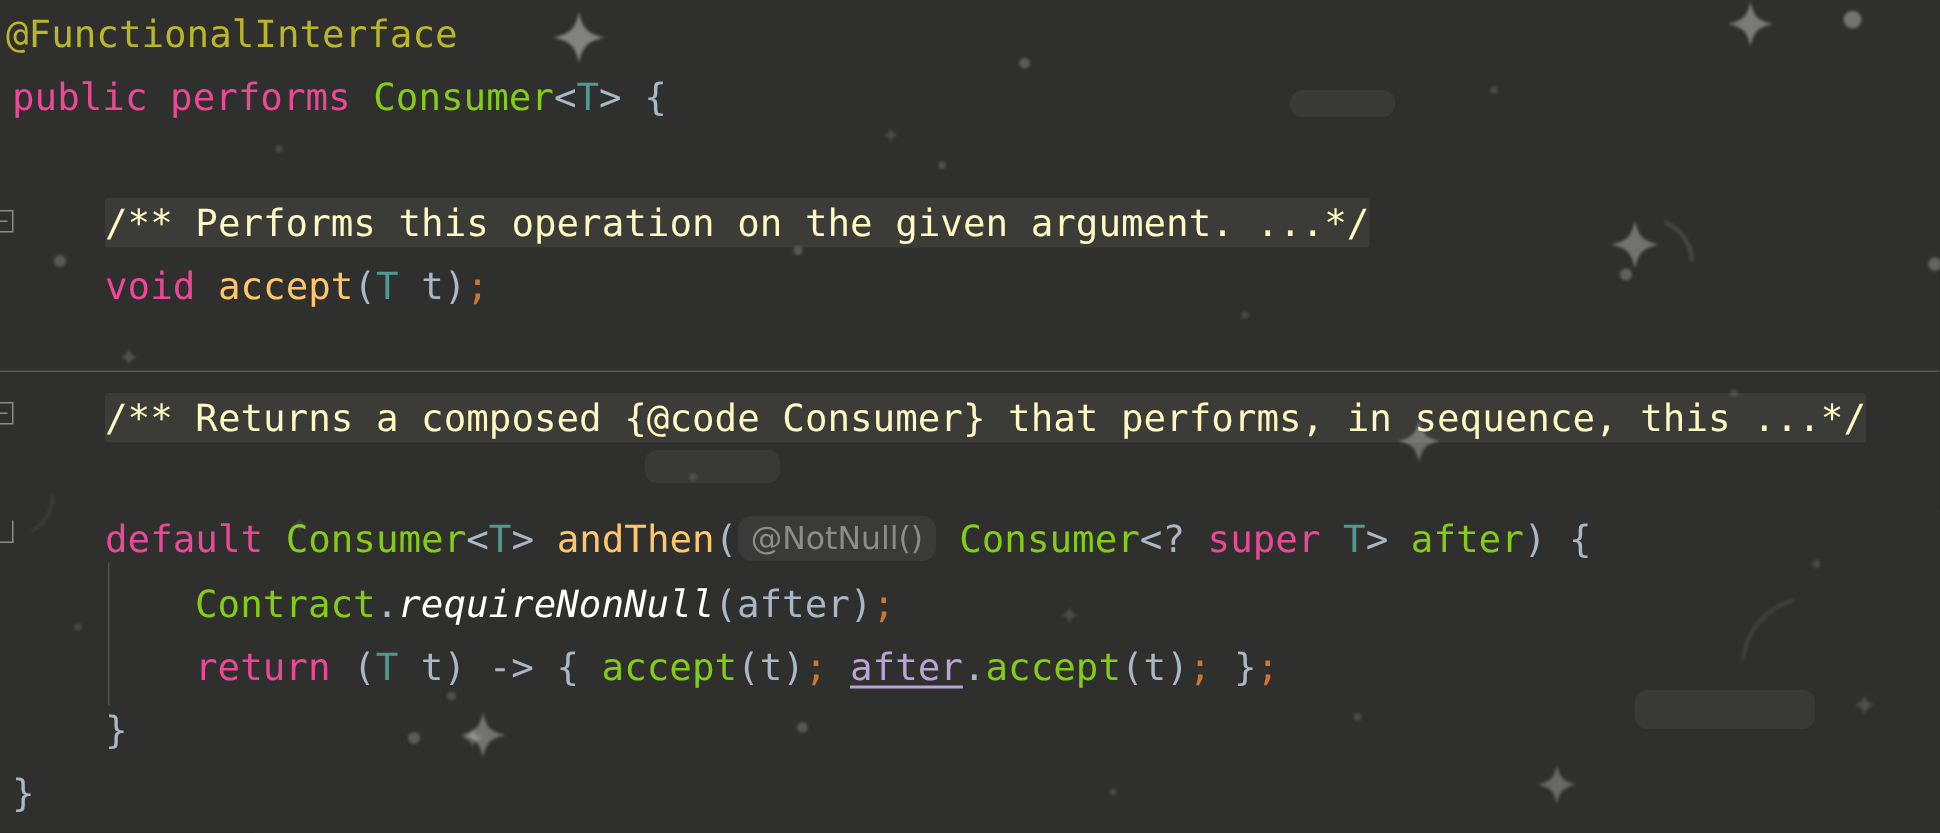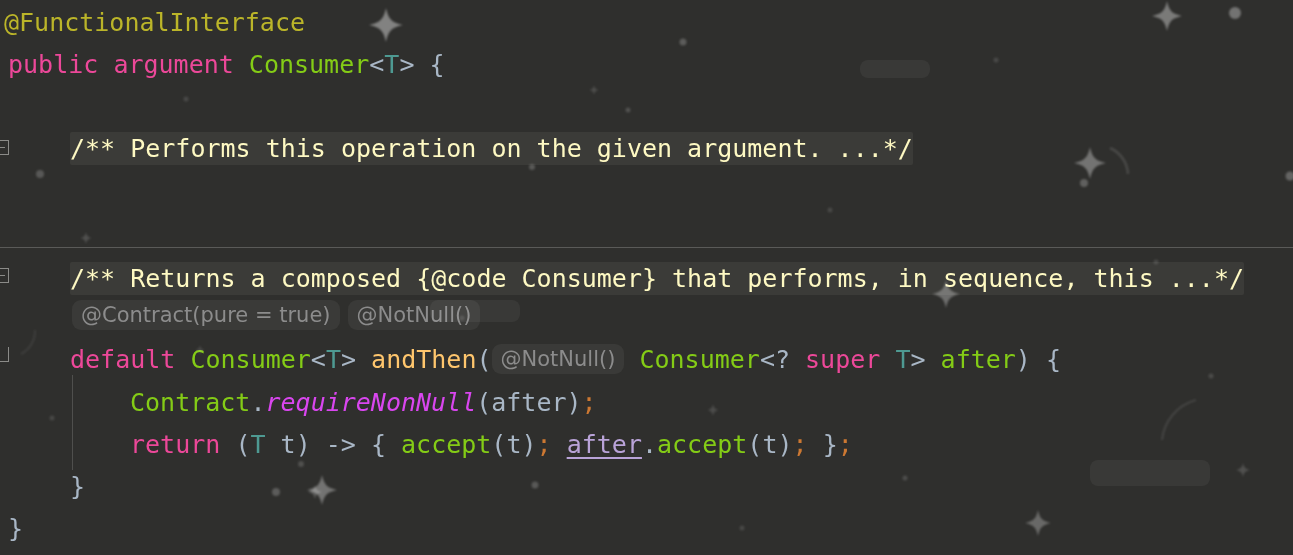--- a/index.html
+++ b/index.html
@@ -88,21 +88,21 @@
     color: #a9b7c6;
   }
 
   
   .tok-anno     { color: #bbb529; }
   .tok-kw       { color: #ec4899; }
   .tok-cls      { color: #84cc16; }
   .tok-type     { color: #4e9a92; }
   .tok-method   { color: #ffc66d; }
   .tok-ident    { color: #a9b7c6; }
-  .tok-static   { color: #d946ef; font-style: italic; margin-top: 35px; }
+  .tok-static   { color: #ffffff; font-style: italic; margin-top: 35px; }
   .tok-punct    { color: #a9b7c6; }
   .tok-semi     { color: #cc7832; }
   .tok-brace    { color: #a9b7c6; }
   .tok-captured { color: #b9a3d8; text-decoration: underline; text-underline-offset: 4px; }
 
   
   .folded {
     background: #3b3b38;
     color: #fef9c3;
     padding: 2px 0;
@@ -137,28 +137,28 @@
       <div class="fold-mark" style="top:268px;"></div>
       <div class="fold-arrow" style="top:347px;"></div>
     </div>
 
     <div class="sep-line" style="top:247px;"></div>
 
     <div class="indent-guide" style="left:72px; top:375px; height:95px;"></div>
 
     <div class="line" style="top:4px; left:4px;"><span class="tok-anno">@FunctionalInterface</span></div>
 
-    <div class="line" style="top:46px; left:8px;"><span class="tok-kw">public</span><span class="tok-punct"> </span><span class="tok-kw">argument</span><span class="tok-punct"> </span><span class="tok-cls">Consumer</span><span class="tok-punct">&lt;</span><span class="tok-type">T</span><span class="tok-punct">&gt;</span><span class="tok-punct"> </span><span class="tok-brace">{</span></div>
+    <div class="line" style="top:46px; left:8px;"><span class="tok-kw">public</span><span class="tok-punct"> </span><span class="tok-kw">performs</span><span class="tok-punct"> </span><span class="tok-cls">Consumer</span><span class="tok-punct">&lt;</span><span class="tok-type">T</span><span class="tok-punct">&gt;</span><span class="tok-punct"> </span><span class="tok-brace">{</span></div>
 
     <div class="line" style="top:130px; left:70px;"><span class="folded">/** Performs this operation on the given argument. ...*/</span></div>
 
+    <div class="line" style="top:172px; left:70px;"><span class="tok-kw">void</span><span class="tok-punct"> </span><span class="tok-method">accept</span><span class="tok-punct">(</span><span class="tok-type">T</span><span class="tok-punct"> </span><span class="tok-ident">t</span><span class="tok-punct">)</span><span class="tok-semi">;</span></div>
 
     <div class="line" style="top:260px; left:70px;"><span class="folded">/** Returns a composed {@code Consumer} that performs, in sequence, this ...*/</span></div>
 
-    <div class="inlay-row" style="top:299px; left:72px;"><span class="inlay">@Contract(pure = true)</span><span style="display:inline-block;width:8px;"></span><span class="inlay">@NotNull()</span></div>
 
     <div class="line" style="top:340px; left:70px;"><span class="tok-kw">default</span><span class="tok-punct"> </span><span class="tok-cls">Consumer</span><span class="tok-punct">&lt;</span><span class="tok-type">T</span><span class="tok-punct">&gt;</span><span class="tok-punct"> </span><span class="tok-method">andThen</span><span class="tok-punct">(</span><span class="inlay">@NotNull()</span><span class="tok-punct"> </span><span class="tok-cls">Consumer</span><span class="tok-punct">&lt;</span><span class="tok-punct">?</span><span class="tok-punct"> </span><span class="tok-kw">super</span><span class="tok-punct"> </span><span class="tok-type">T</span><span class="tok-punct">&gt;</span><span class="tok-punct"> </span><span class="tok-cls">after</span><span class="tok-punct">)</span><span class="tok-punct"> </span><span class="tok-brace">{</span></div>
 
     <div class="line" style="top:384px; left:130px;"><span class="tok-cls">Contract</span><span class="tok-punct">.</span><span class="tok-static">requireNonNull</span><span class="tok-punct">(</span><span class="tok-ident">after</span><span class="tok-punct">)</span><span class="tok-semi">;</span></div>
 
     <div class="line" style="top:426px; left:130px;"><span class="tok-kw">return</span><span class="tok-punct"> </span><span class="tok-punct">(</span><span class="tok-type">T</span><span class="tok-punct"> </span><span class="tok-ident">t</span><span class="tok-punct">)</span><span class="tok-punct"> </span><span class="tok-punct">-&gt;</span><span class="tok-punct"> </span><span class="tok-brace">{</span><span class="tok-punct"> </span><span class="tok-cls">accept</span><span class="tok-punct">(</span><span class="tok-ident">t</span><span class="tok-punct">)</span><span class="tok-semi">;</span><span class="tok-punct"> </span><span class="tok-captured">after</span><span class="tok-punct">.</span><span class="tok-cls">accept</span><span class="tok-punct">(</span><span class="tok-ident">t</span><span class="tok-punct">)</span><span class="tok-semi">;</span><span class="tok-punct"> </span><span class="tok-brace">}</span><span class="tok-semi">;</span></div>
 
     <div class="line" style="top:468px; left:70px;"><span class="tok-brace">}</span></div>
 
     <div class="line" style="top:510px; left:8px;"><span class="tok-brace">}</span></div>

